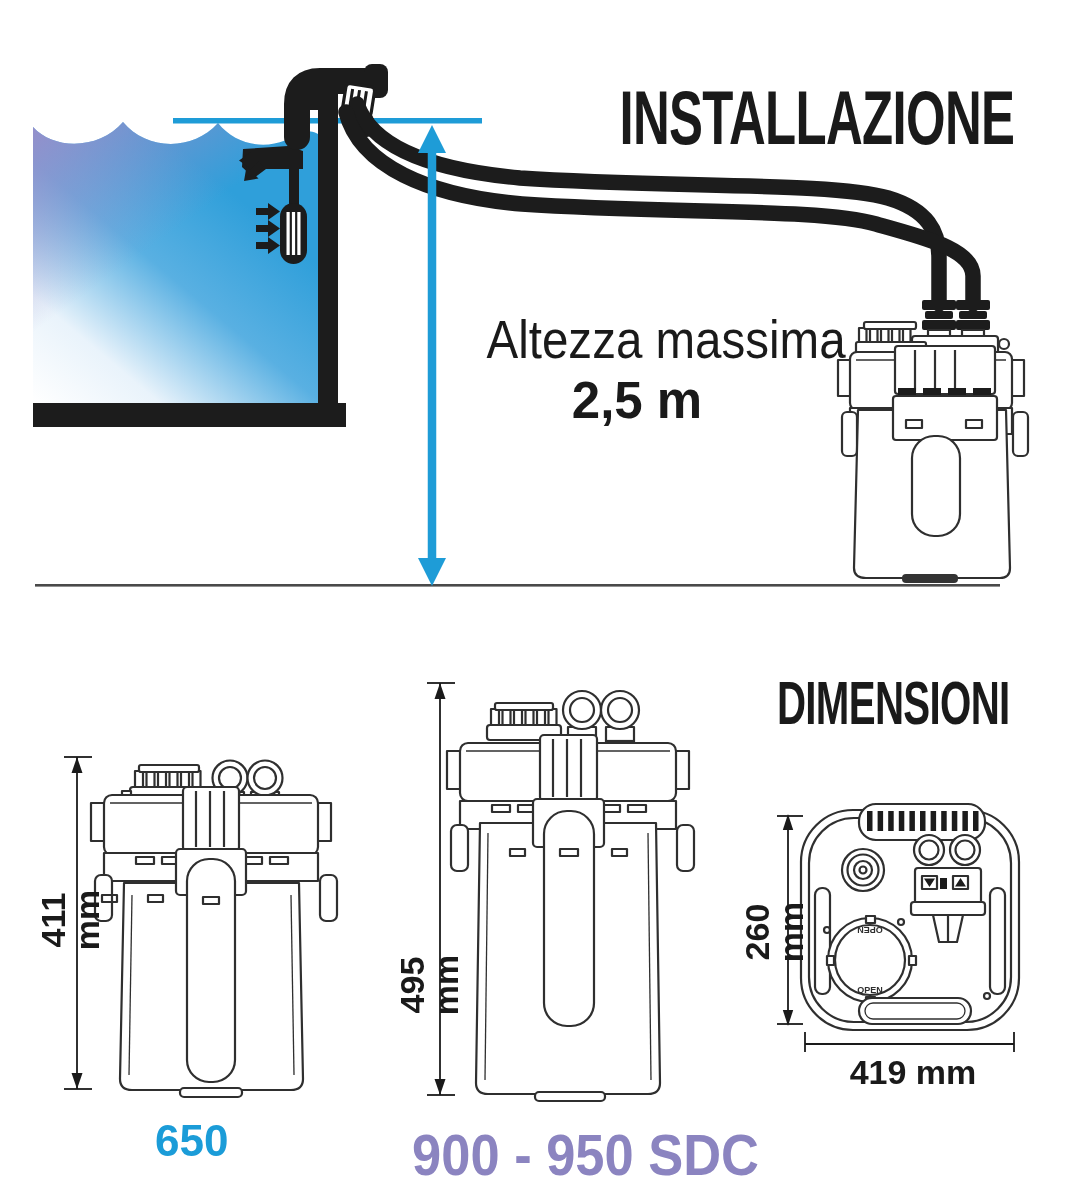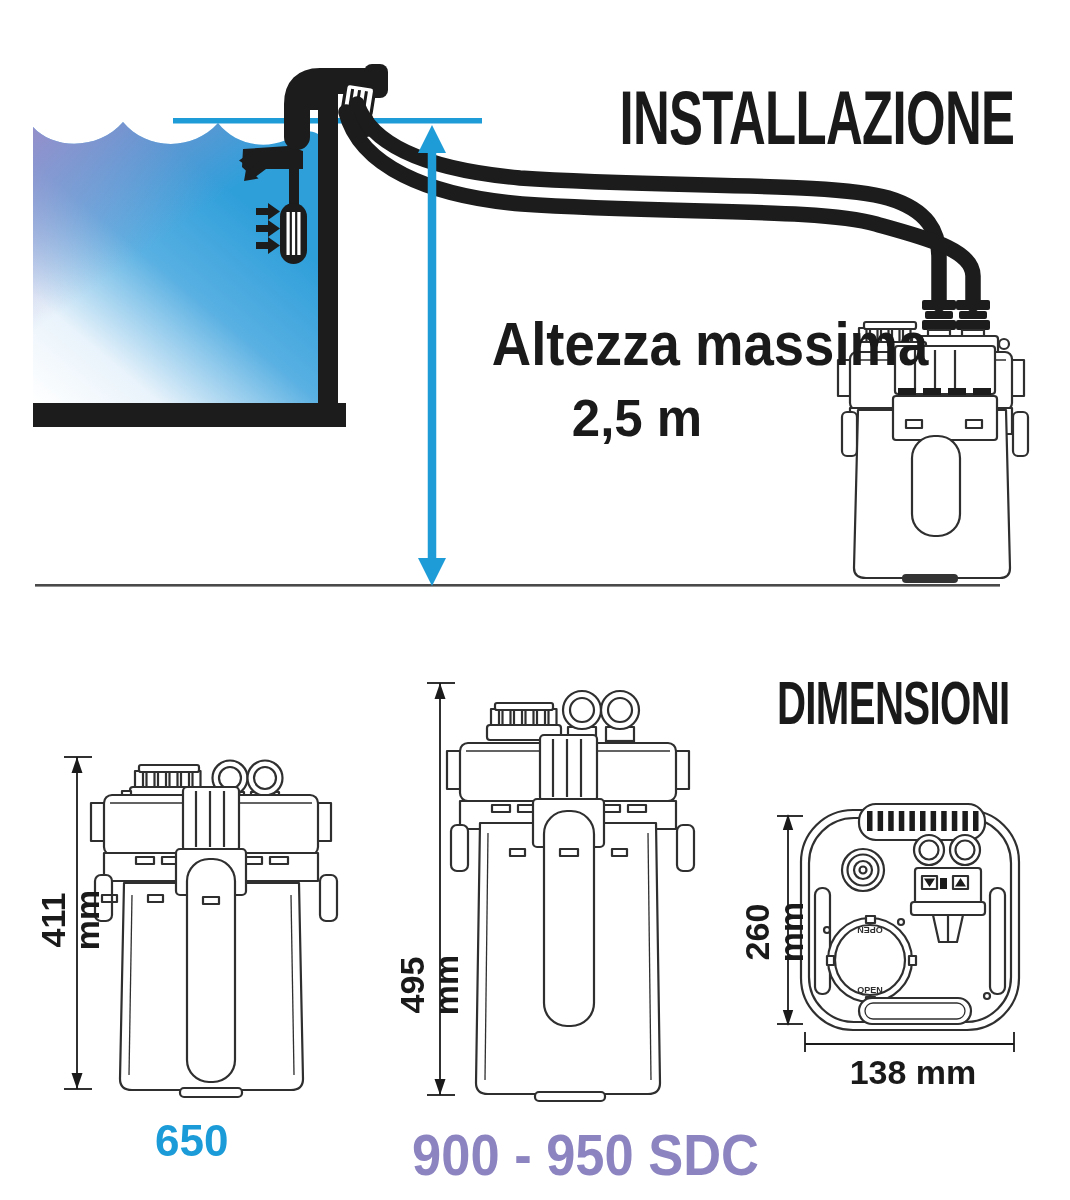--- a/index.html
+++ b/index.html
@@ -14,23 +14,23 @@
   body{background:#fff;font-family:"Liberation Sans","DejaVu Sans",sans-serif;}
   .stage{position:relative;width:1070px;height:1200px;background:#fff;overflow:hidden;}
   .abs{position:absolute;}
   .squeeze{display:inline-block;white-space:nowrap;}
   .title{font-weight:bold;color:var(--ink-black);}
   .title-installazione{top:74px;right:56px;font-size:76px;}
   .title-installazione .squeeze{transform:scaleX(.67);transform-origin:100% 50%;letter-spacing:-1px;}
   .title-dimensioni{top:668px;right:60px;font-size:61px;}
   .title-dimensioni .squeeze{transform:scaleX(.66);transform-origin:100% 50%;letter-spacing:-1px;}
   .altezza-block{left:462px;top:308px;width:350px;text-align:center;color:var(--ink-black);}
-  .altezza-label{font-size:62px;font-weight:bold;}
+  .altezza-label{font-size:54px;font-weight:normal;}
   .altezza-label .squeeze{transform:scaleX(.88);transform-origin:50% 50%;}
-  .altezza-value{font-size:51px;font-weight:bold;margin-top:10px;text-align:center;}
+  .altezza-value{font-size:51px;font-weight:bold;margin-top:1px;text-align:center;}
   .acquari-block{left:28px;top:426px;width:318px;text-align:center;color:var(--ink-black);
                  font-weight:bold;font-size:37px;line-height:41px;}
   .acquari-block .squeeze{transform:scaleX(.87);transform-origin:50% 50%;}
   .dim-label{font-weight:bold;font-size:34px;color:var(--ink-black);text-align:center;}
   .dim-label.vert{width:110px;height:34px;line-height:34px;transform:rotate(-90deg);transform-origin:center;}
   .lbl-411{left:-2px;top:903px;}
   .lbl-495{left:357px;top:968px;}
   .lbl-260{left:702px;top:915px;}
   .lbl-265{left:848px;top:1053px;width:130px;}
   .model-label{font-weight:bold;text-align:left;}
@@ -365,18 +365,18 @@
     <circle class="lnn" cx="180" cy="216" r="3"></circle>
     <g>
       <rect class="ln" x="124" y="208" width="112" height="26" rx="13"></rect>
       <rect class="thin" x="130" y="213" width="100" height="16" rx="8"></rect>
     </g>
   </svg>
 
   <div class="abs dim-label vert lbl-411">411 mm</div>
   <div class="abs dim-label vert lbl-495">495 mm</div>
   <div class="abs dim-label vert lbl-260">260 mm</div>
-  <div class="abs dim-label lbl-265">138 mm</div>
+  <div class="abs dim-label lbl-265">419 mm</div>
 
   <div class="abs model-label model-650">650</div>
   <div class="abs model-label model-900"><span class="squeeze">900 - 950 SDC</span></div>
 
 </div>
 
 </body></html>

